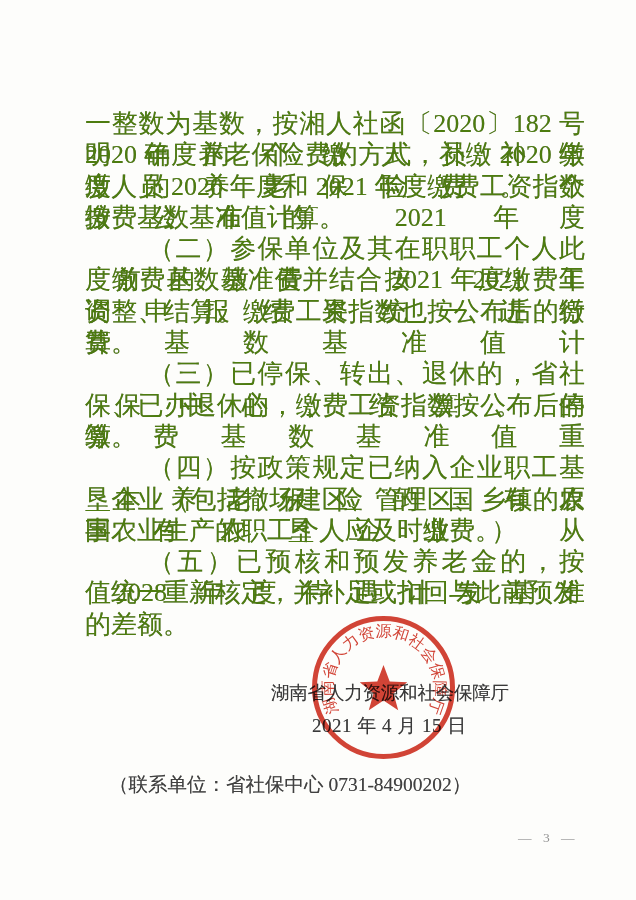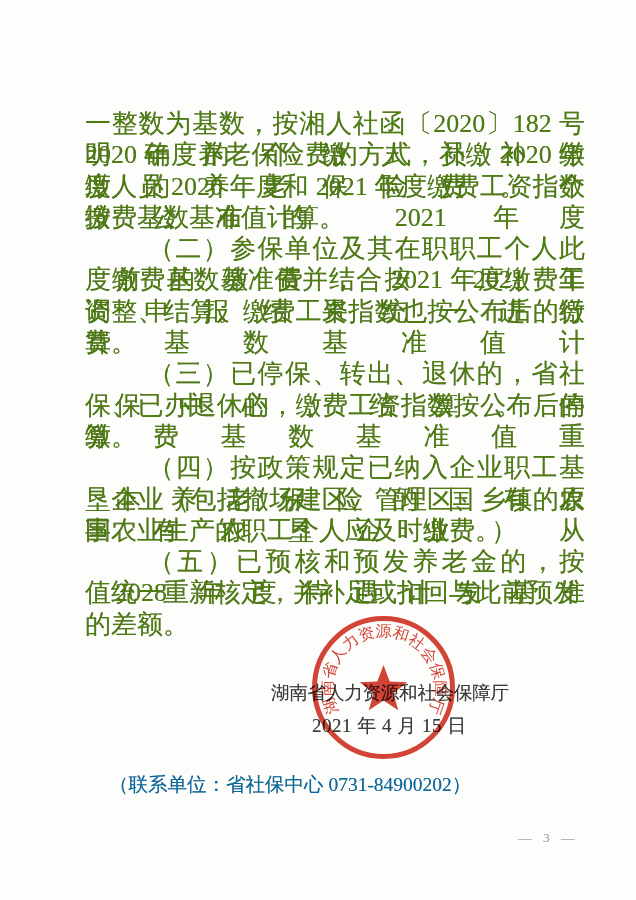--- a/index.html
+++ b/index.html
@@ -33,21 +33,21 @@
     white-space:nowrap;
   }
   .date{
     position:absolute;left:312px;top:713px;
     font-size:19px;letter-spacing:0.5px;color:#3a3a3a;
     text-shadow:0 0 0.6px rgba(70,70,70,0.55);
     white-space:nowrap;
   }
   .contact{
     position:absolute;left:109px;top:771px;
-    font-size:19.5px;color:#0369a1;
+    font-size:19.5px;color:#404040;
     text-shadow:0 0 0.6px rgba(70,70,70,0.55);
     white-space:nowrap;
   }
   .pageno{
     position:absolute;left:518px;top:830px;
     font-size:13.5px;color:#919191;letter-spacing:4px;
     white-space:nowrap;
   }
   .seal{
     position:absolute;left:305px;top:609px;width:157px;height:157px;

